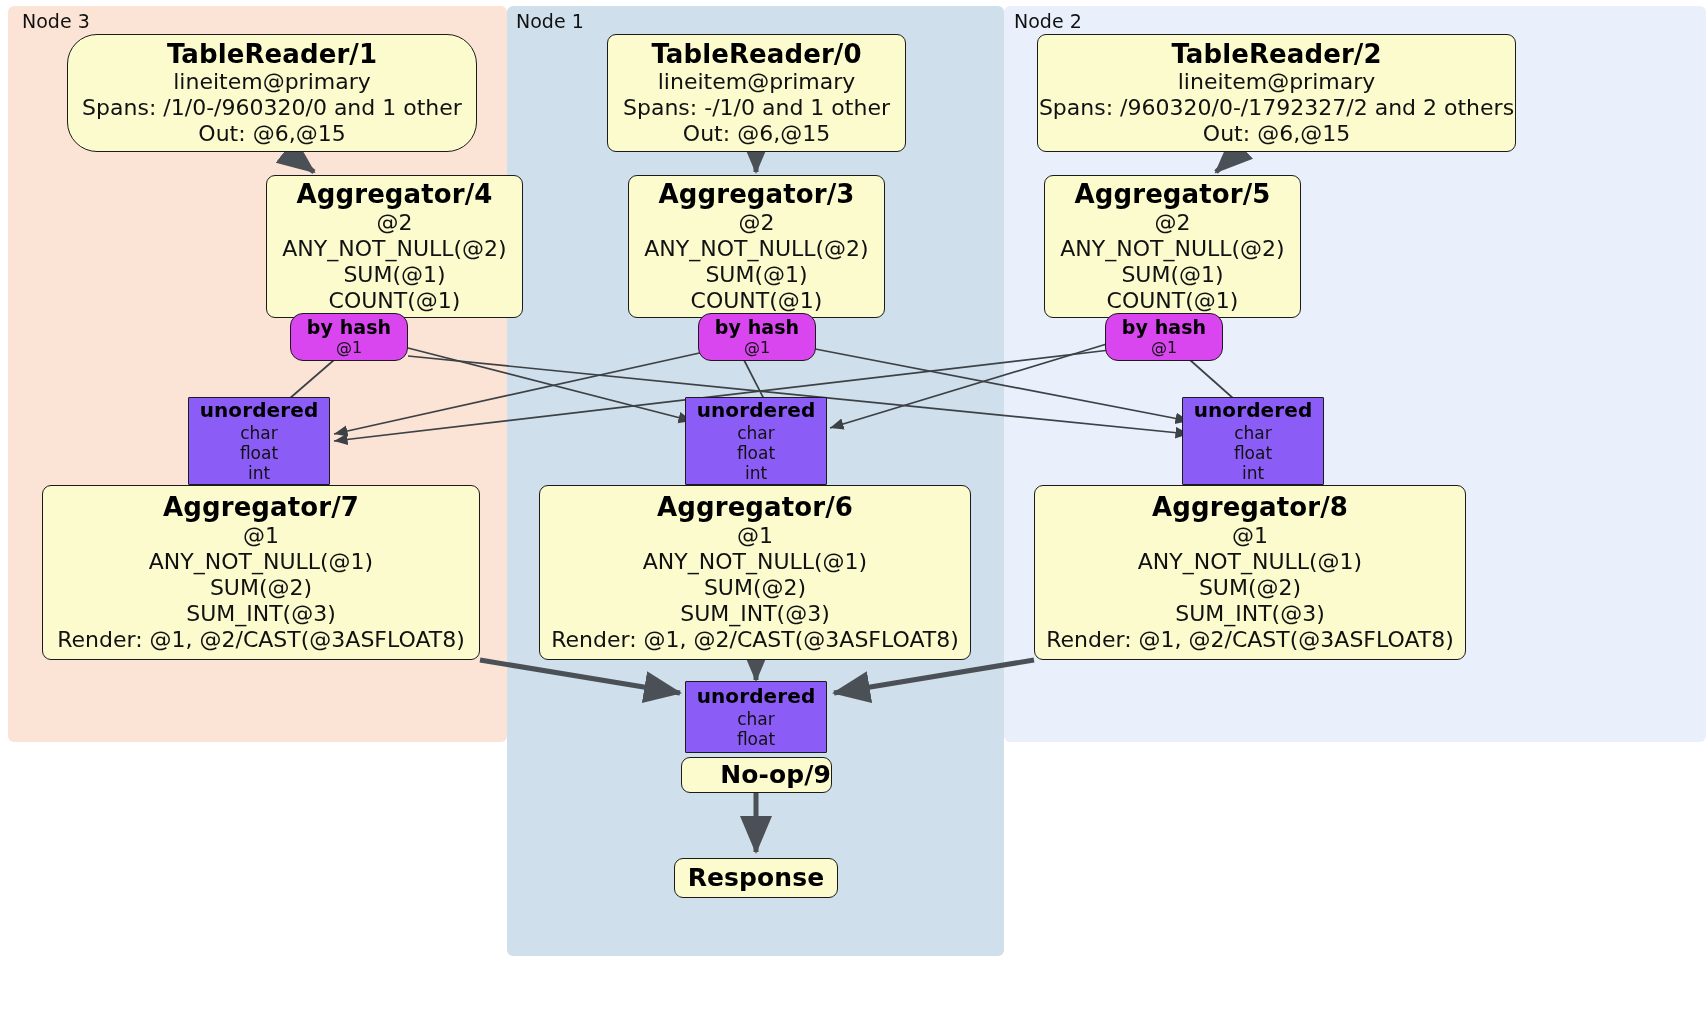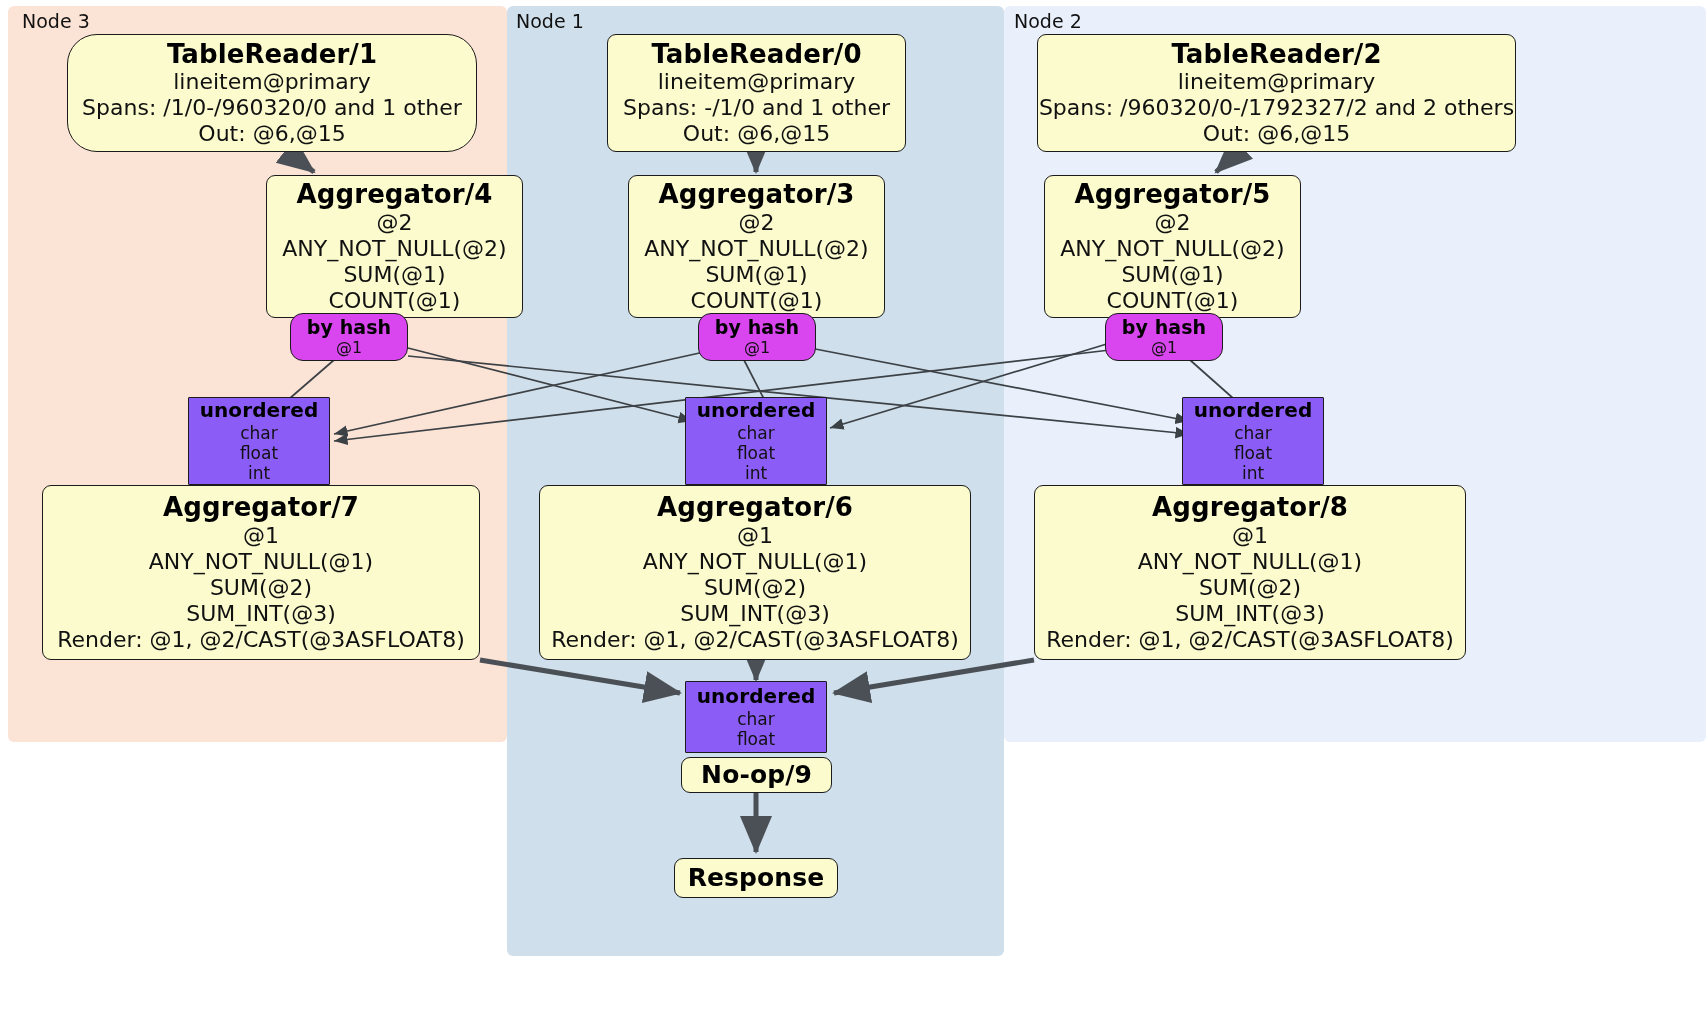--- a/index.html
+++ b/index.html
@@ -185,21 +185,21 @@
     <div class="sub">SUM_INT(@3)</div>
     <div class="sub">Render: @1, @2/CAST(@3ASFLOAT8)</div>
   </div>
 
   <div class="node sync" style="left:681px;top:681px;width:142px;height:72px;">
     <div class="ttl">unordered</div>
     <div class="sub">char</div>
     <div class="sub">float</div>
   </div>
 
-  <div class="node proc noop" style="left:677px;top:757px;width:151px;height:36px;">
+  <div class="node proc noop" style="left:677px;top:757px;width:151px;height:36px;align-items:flex-end;">
     <div class="ttl">No-op/9</div>
   </div>
 
   <div class="node proc resp" style="left:670px;top:858px;width:164px;height:40px;">
     <div class="ttl">Response</div>
   </div>
 
 </div>
 
 </body></html>

